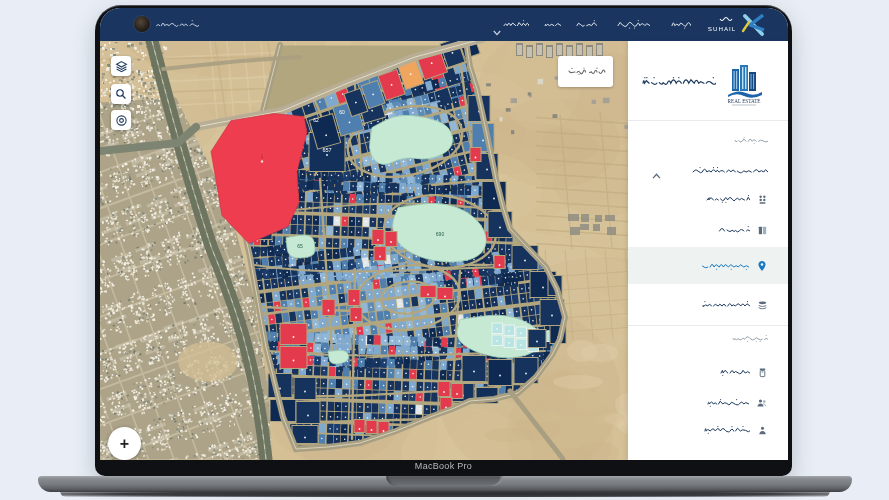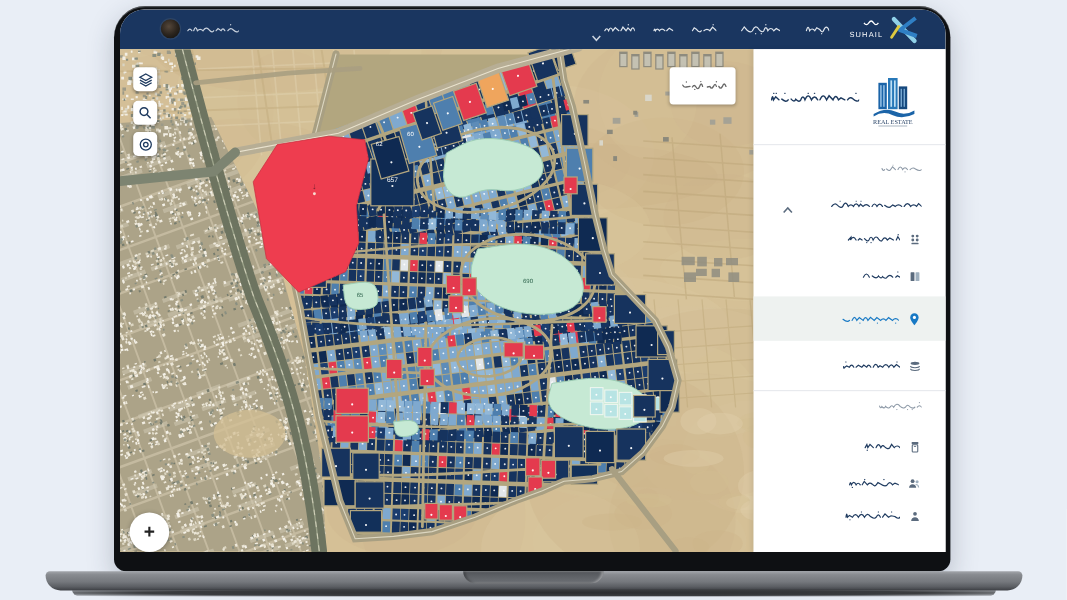--- a/index.html
+++ b/index.html
@@ -721,16 +721,17 @@
             <circle cx="13.9" cy="0.6" r="0.55" fill="#1e3a5f"></circle>
             <circle cx="4.3" cy="7.2" r="0.55" fill="#1e3a5f"></circle>
           </svg>
           <svg width="11" height="11" viewBox="0 0 24 24">
             <circle cx="12" cy="7" r="3.4" fill="#5b6b7e"></circle>
             <path d="M5 20c0-3.9 3.1-7 7-7s7 3.1 7 7z" fill="#5b6b7e"></path>
           </svg>
         </div>
     </div>
   </div>
+  <div class="mbp">MacBook Pro</div>
 </div>
 <div class="base">
     <div class="notch"></div>
   </div>
 <div class="baseshadow"></div>
 </body></html>

